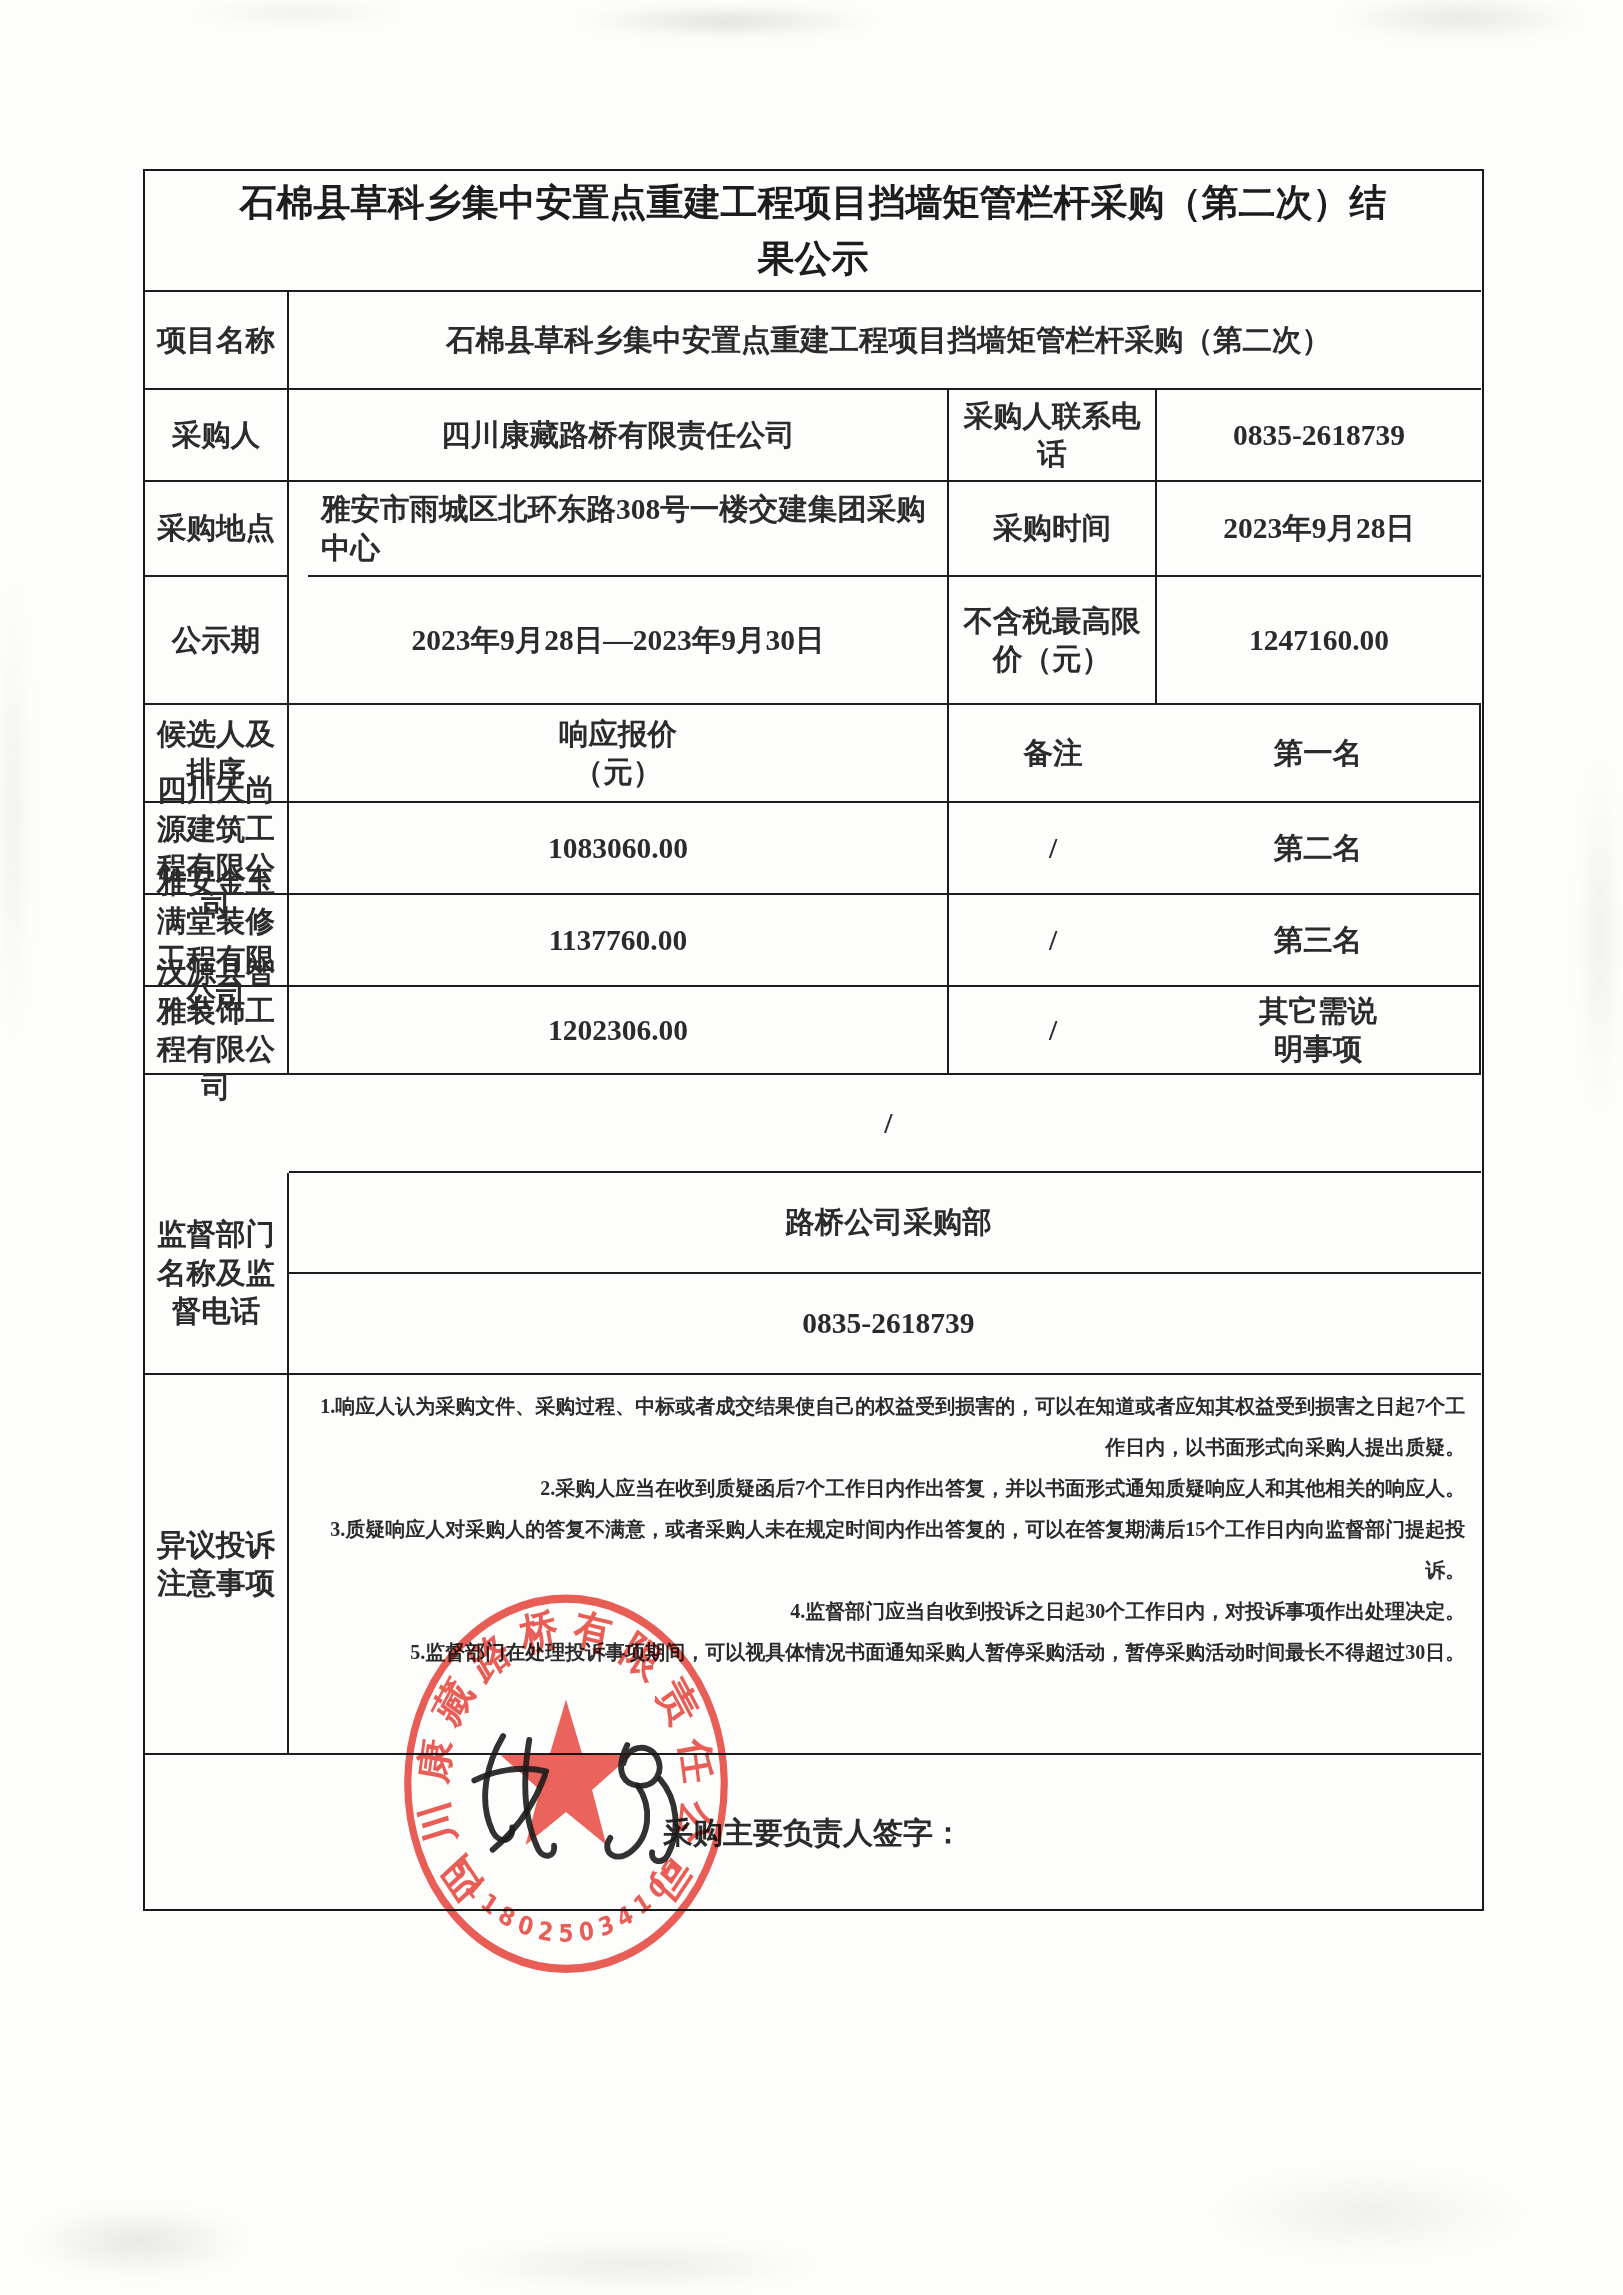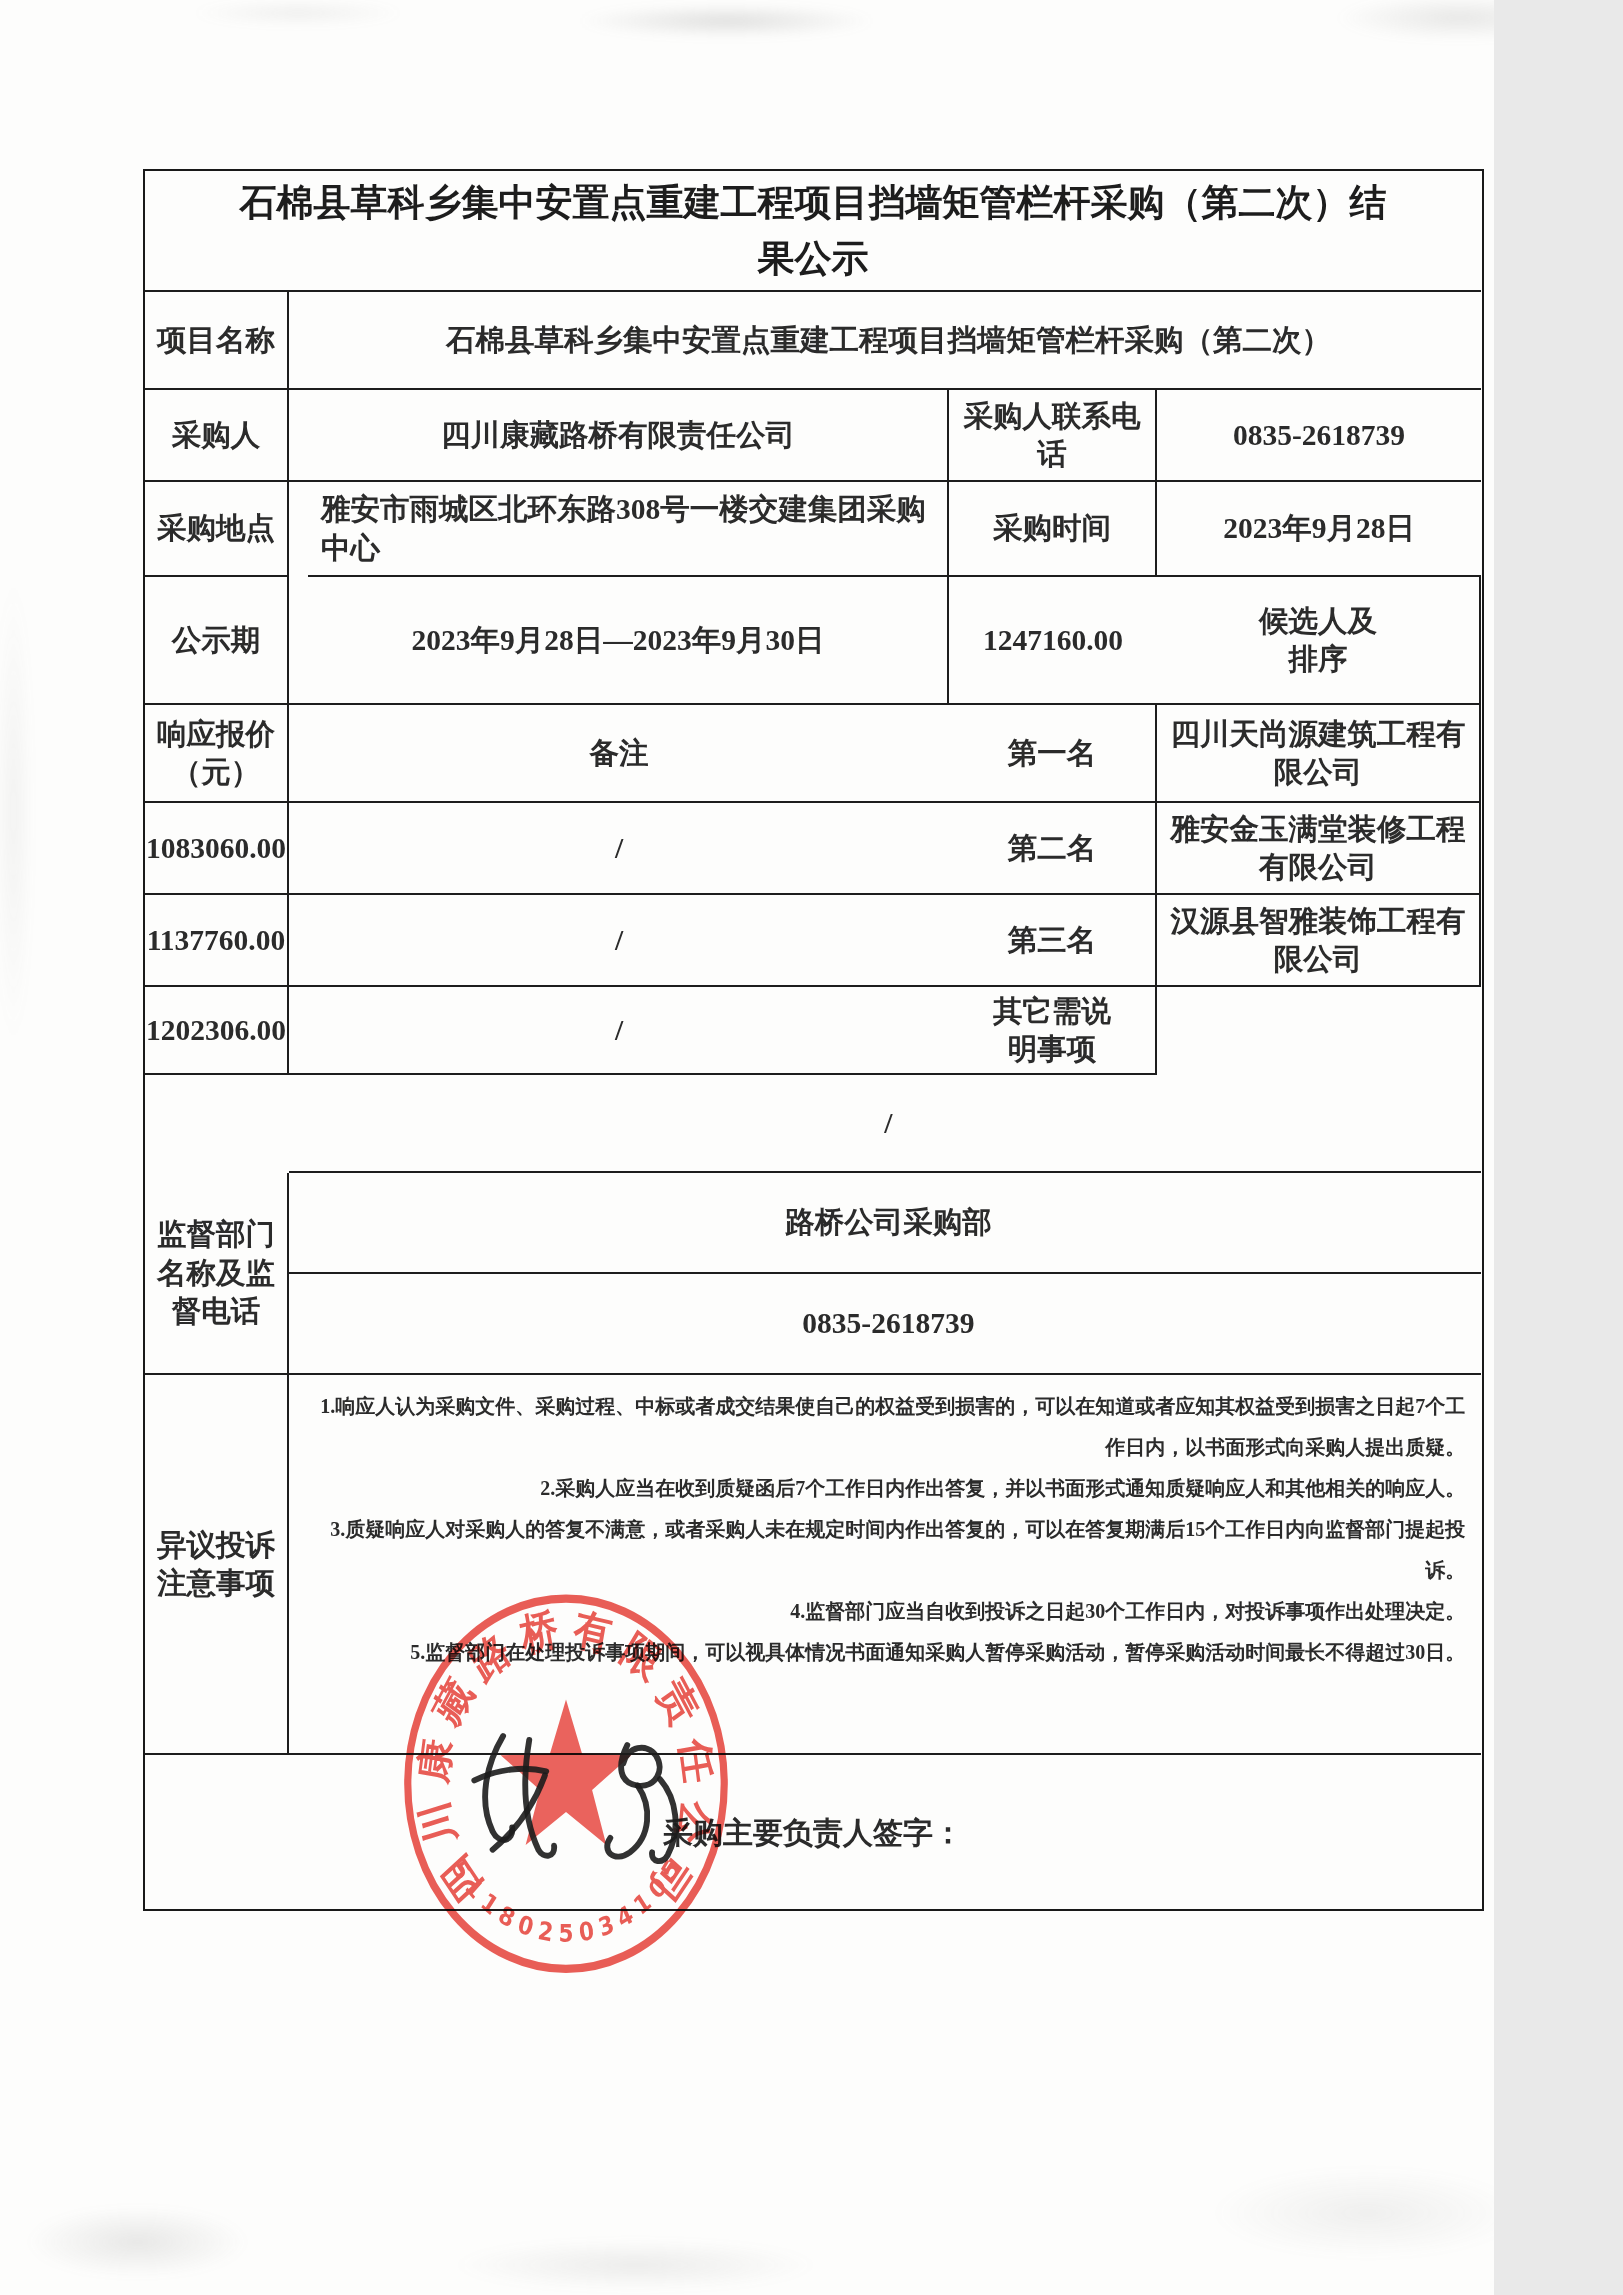--- a/index.html
+++ b/index.html
@@ -1,18 +1,18 @@
 <!DOCTYPE html>
 <html style="font-size:10.5px"><head>
 <meta charset="utf-8">
 <style>
   html,body{margin:0;padding:0;background:#e9e9e9;}
   .sheet{
     position:relative;
-    width:1494px;height:2295px;
+    width:1623px;height:2295px;
     background:#fdfdfc;
     overflow:hidden;
     font-family:"Liberation Serif","DejaVu Serif",serif;
     color:#2b2b2b;
   }
   
   .noise{position:absolute;pointer-events:none;filter:blur(4.6px);border-radius:50%;}
   .n1{left:576px;top:3.9px;width:301px;height:34px;background:radial-gradient(ellipse,rgba(110,110,110,.20),transparent 70%);}
   .n2{left:1335px;top:-5.2px;width:249px;height:46px;background:radial-gradient(ellipse,rgba(120,120,120,.16),transparent 70%);}
   .n3{left:190px;top:0px;width:216px;height:26px;background:radial-gradient(ellipse,rgba(120,120,120,.10),transparent 70%);}
@@ -115,20 +115,23 @@
     </div>
     <div class="cell lastcol">0835-2618739</div>
 
     <div class="cell">采购地点</div>
     <div class="cell left-text">雅安市雨城区北环东路308号一楼交建集团采购中心</div>
     <div class="cell">采购时间</div>
     <div class="cell lastcol">2023年9月28日</div>
 
     <div class="cell">公示期</div>
     <div class="cell">2023年9月28日—2023年9月30日</div>
+    <div class="cell">
+      <span class="wrapbox w6">不含税最高限价（元）</span>
+    </div>
     <div class="cell lastcol">1247160.00</div>
 
     <div class="cell">
       <span class="wrapbox w4">候选人及排序</span>
     </div>
     <div class="cell">
       <span class="wrapbox w4">响应报价（元）</span>
     </div>
     <div class="cell lastcol">备注</div>
 

